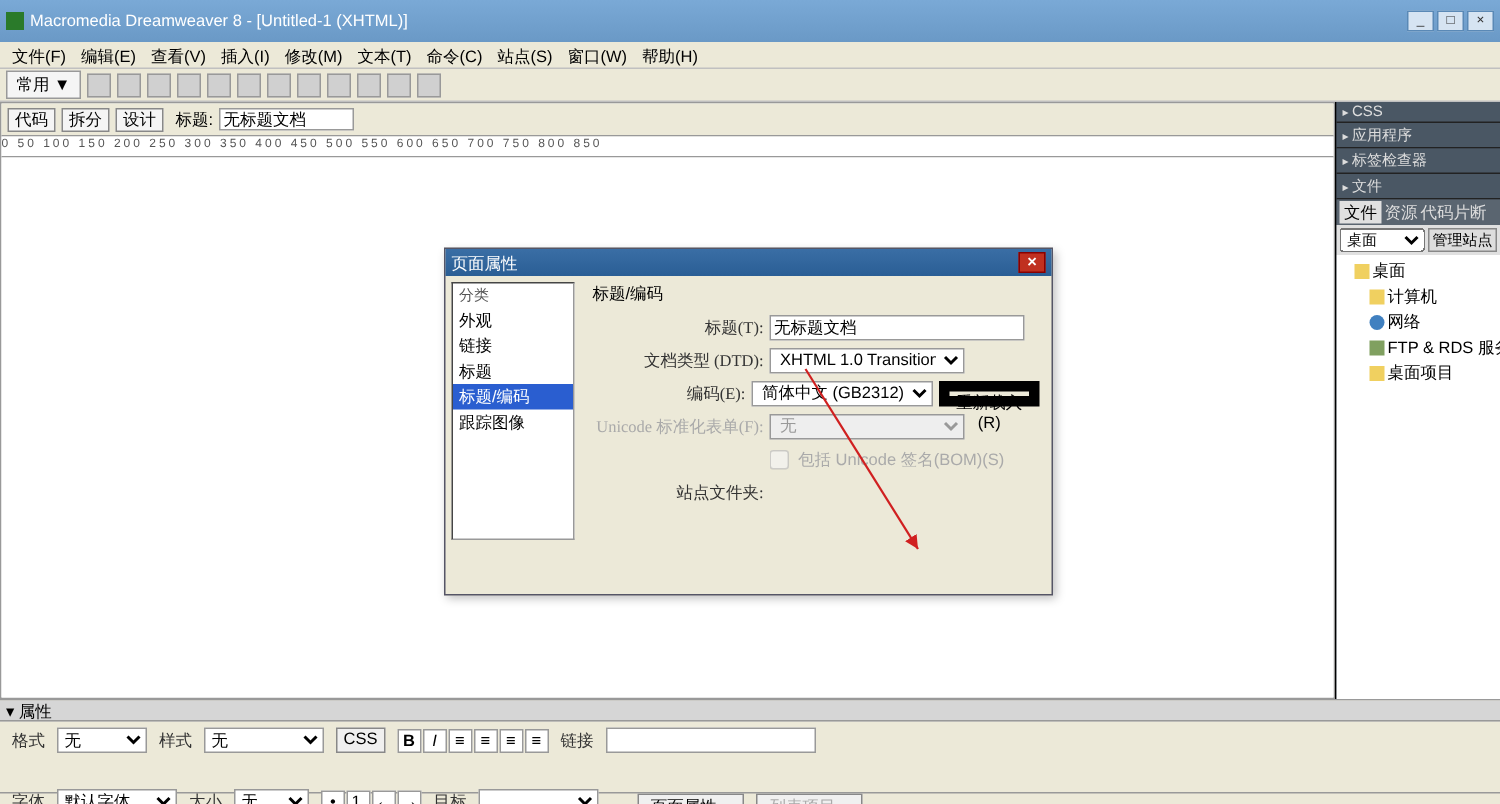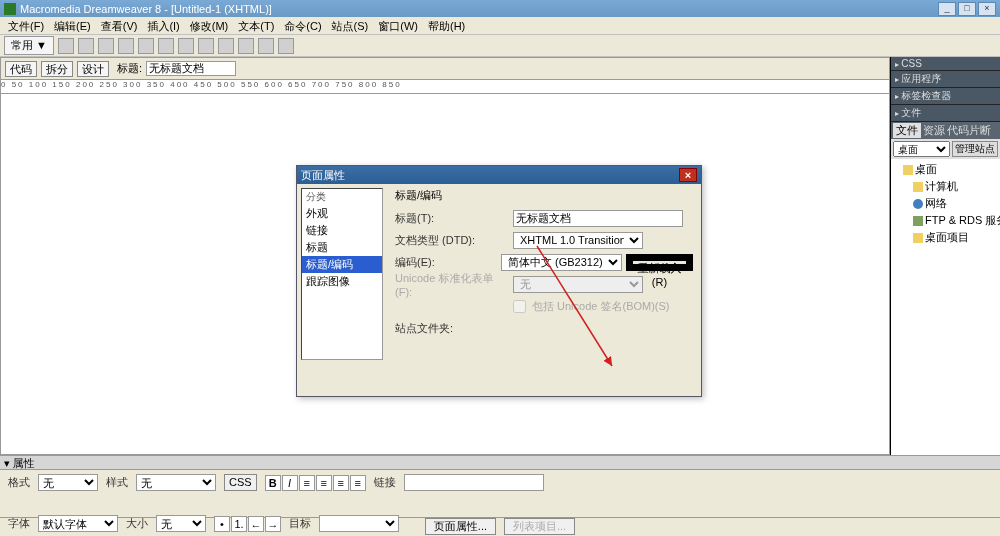--- a/index.html
+++ b/index.html
@@ -1,18 +1,18 @@
 <!DOCTYPE html>
 <html><head>
 <meta charset="utf-8">
 <style>
 * { margin: 0; padding: 0; box-sizing: border-box; font-family: "Microsoft YaHei", SimSun, sans-serif; font-size: 11px; }
 body { width: 1000px; height: 536px; background: #e8e8e8; overflow: hidden; position: relative; }
 
-.titlebar { height: 17px; background: linear-gradient(#7aa9d6,#6a99c6); color: #fff; display: flex; align-items: center; padding: 0 4px; }
+.titlebar { height: 28px; background: linear-gradient(#7aa9d6,#6a99c6); color: #fff; display: flex; align-items: center; padding: 0 4px; }
 .titlebar .icon { width: 12px; height: 12px; background: #2a7a2a; margin-right: 4px; }
 .titlebar .winbtns { margin-left: auto; display: flex; gap: 2px; }
 .titlebar .winbtns span { width: 18px; height: 14px; background: #d6e4f2; border: 1px solid #5a89b6; text-align: center; line-height: 11px; font-size: 9px; color: #333; cursor: default; }
 
 .menubar { height: 18px; background: #ece9d8; border-bottom: 1px solid #c0c0c0; display: flex; align-items: flex-end; padding: 0 4px; gap: 2px; }
 .menubar span { padding: 0 4px; cursor: default; }
 
 .toolbar { height: 22px; background: #ece9d8; border-bottom: 1px solid #c0c0c0; display: flex; align-items: center; padding: 0 4px; gap: 4px; }
 .toolbar .tab { padding: 1px 6px; border: 1px solid #999; background: #f5f5f5; }
 .toolbar .btn { width: 16px; height: 16px; background: #d0d0d0; border: 1px solid #999; }
@@ -46,21 +46,21 @@
 .dialog { position: absolute; left: 296px; top: 165px; width: 406px; height: 232px; background: #ece9d8; border: 1px solid #556; box-shadow: 2px 2px 6px rgba(0,0,0,0.25); }
 .dialog .dlg-title { height: 18px; background: linear-gradient(#3a6ea5,#2a5e95); color: #fff; display: flex; align-items: center; padding: 0 4px; }
 .dialog .dlg-title .close { margin-left: auto; width: 18px; height: 14px; background: #c03020; color: #fff; text-align: center; line-height: 12px; font-weight: bold; border: 1px solid #800; }
 .dialog .dlg-body { display: flex; height: 180px; }
 .dialog .cat { width: 82px; background: #fff; border: 1px inset #999; margin: 4px; }
 .dialog .cat div { padding: 1px 4px; }
 .dialog .cat .sel { background: #2a5ed0; color: #fff; }
 .dialog .form { flex: 1; padding: 4px 8px; }
 .dialog .form-title { margin-bottom: 6px; }
 .dialog .row { display: flex; align-items: center; margin-bottom: 4px; height: 18px; }
-.dialog .row label { width: 118px; text-align: left; padding-right: 4px; color: #333; }
+.dialog .row label { width: 118px; text-align: right; padding-right: 4px; color: #333; font-family: Liberation Serif, serif; }
 .dialog .row label.dis { color: #aaa; }
 .dialog .row input, .dialog .row select { border: 1px solid #999; height: 17px; padding: 0 2px; background: #fff; }
 .dialog .row select.dis { background: #eee; color: #999; }
 .dialog .row .btn-sm { border: 7px solid #000000; background: #ece9d8; padding: 0 0; margin-left: 4px; height: 17px; }
 .dialog .row .chk-lbl { color: #aaa; margin-left: 6px; }
 .dialog .dlg-buttons { position: absolute; bottom: 6px; left: 0; right: 0; display: flex; justify-content: flex-end; gap: 8px; padding-right: 10px; }
 .dialog .dlg-buttons button { width: 56px; height: 20px; border: 1px solid #888; background: #ece9d8; }
 .dialog .dlg-buttons .apply-wrap { border: 2px solid #d02020; padding: 2px; }
 .arrow-svg { position: absolute; left: 0; top: 0; pointer-events: none; }
 

